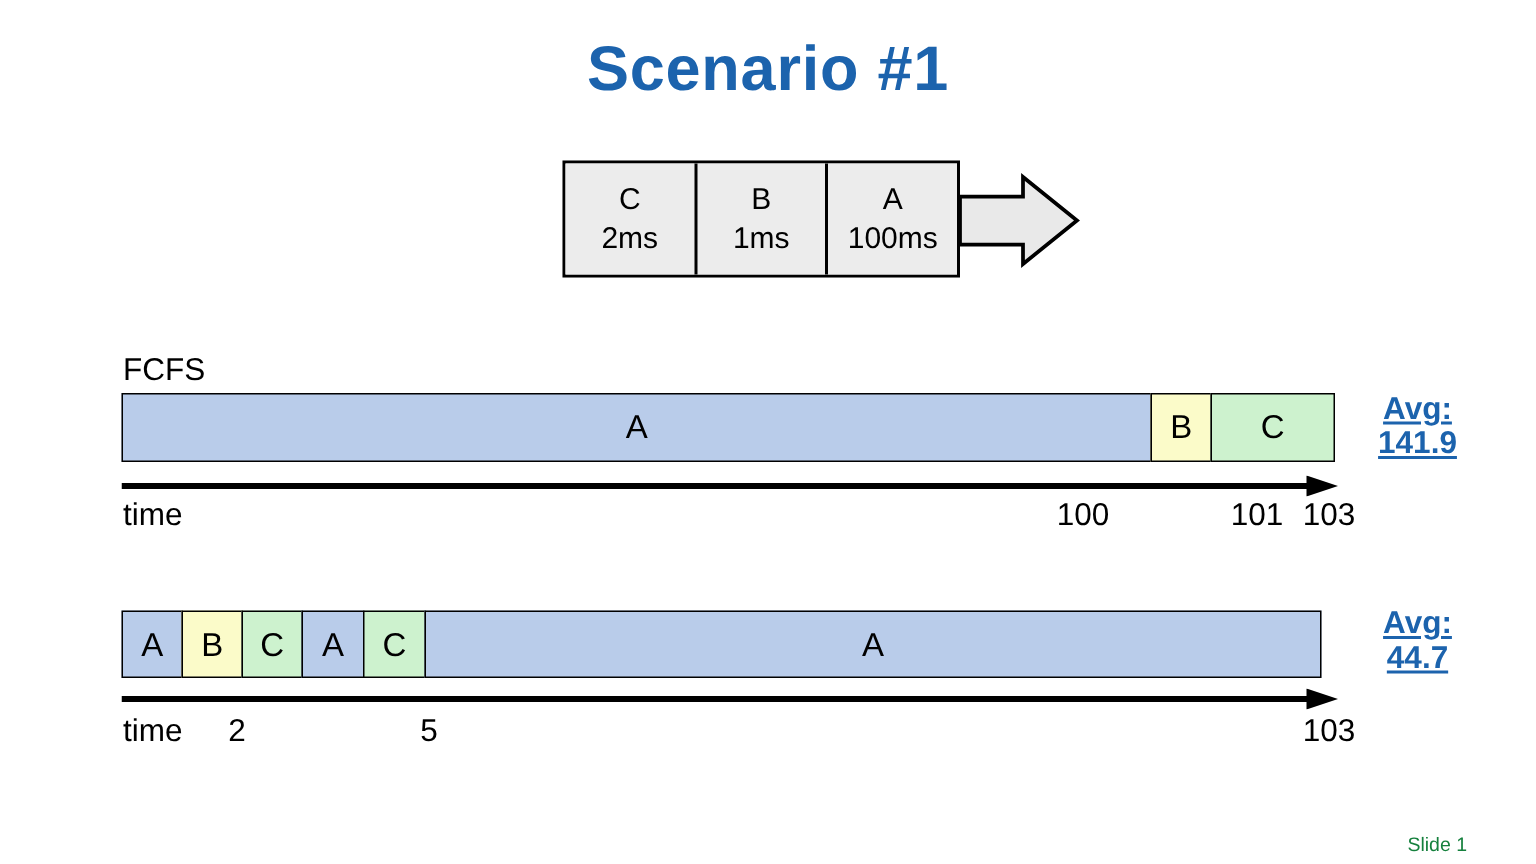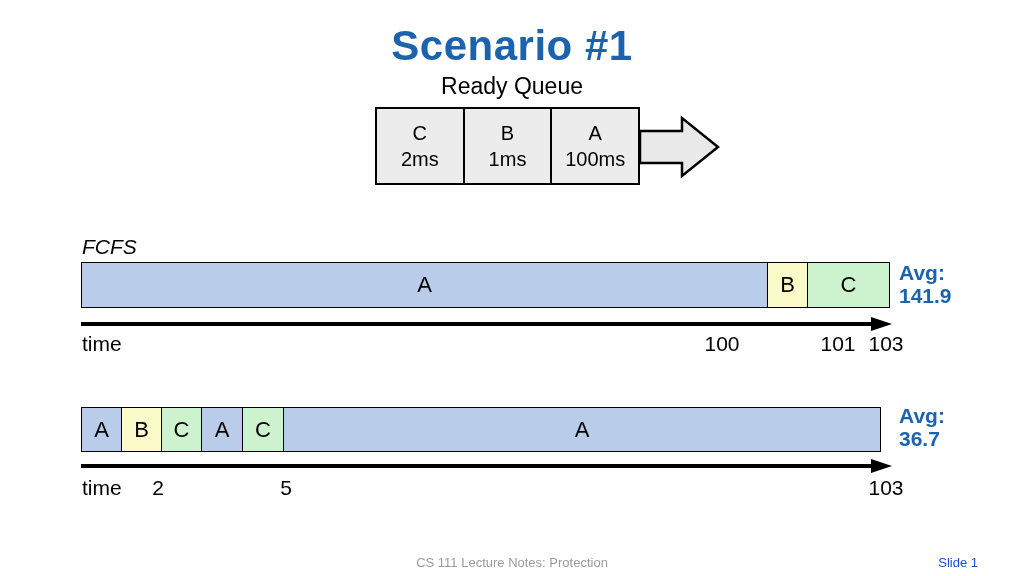--- a/index.html
+++ b/index.html
@@ -42,21 +42,21 @@
     font-size: 20px; line-height: 26px;
   }
   .queue-cell + .queue-cell { border-left: 2px solid #000; }
   .queue-arrow {
     position: absolute; left: 638px; top: 115px;
     width: 84px; height: 64px;
   }
   
   .row-label {
     position: absolute; left: 82px;
-    font-size: 21px; color: #000; font-style: italic;
+    font-size: 21px; color: #000;
   }
   .gantt {
     position: absolute; left: 81px;
     display: flex; height: 46px;
   }
   .seg {
     height: 100%;
     display: flex; align-items: center; justify-content: center;
     font-size: 22px;
     border: 1px solid #000;
@@ -67,42 +67,42 @@
   .proc-c { background: #CDF2CE; }
   .axis { position: absolute; left: 81px; width: 812px; height: 14px; }
   .ticks {
     position: absolute; left: 0; top: 0; width: 1024px;
     font-size: 21px; color: #000;
   }
   .tick { position: absolute; transform: translateX(-50%); white-space: nowrap; text-align: center; }
   .tick.flush { transform: none; }
   .avg {
     position: absolute; left: 899px; width: 92px;
-    text-align: left;
+    text-align: center;
     font-size: 21px; font-weight: bold; color: #1C63AD;
     line-height: 23px;
+    text-decoration: underline;
   }
   
   .footer-center {
     position: absolute; top: 555px; left: 0; right: 0;
     text-align: center;
     font-size: 13px; color: #9B9B9B;
   }
   .footer-right {
     position: absolute; top: 555px; right: 46px;
-    font-size: 13px; color: #1d4ed8;
+    font-size: 13px; color: #15803d;
   }
 </style>
 </head>
 <body>
 
 <div class="slide">
 
   <div class="title">Scenario #1</div>
-  <div class="subtitle">Ready Queue</div>
 
   <div class="queue">
     <div class="queue-cell">
       <span>C</span>
       <span>2ms</span>
     </div>
     <div class="queue-cell">
       <span>B</span>
       <span>1ms</span>
     </div>
@@ -175,19 +175,18 @@
 
   <div class="ticks" style="top:476px">
     <span class="tick flush" style="left:82px">time</span>
     <span class="tick" style="left:158px">2</span>
     <span class="tick" style="left:286px">5</span>
     <span class="tick" style="left:886px">103</span>
   </div>
 
   <div class="avg" style="top:404px">
     <div>Avg:</div>
-    <div>36.7</div>
+    <div>44.7</div>
   </div>
 
-  <div class="footer-center">CS 111 Lecture Notes: Protection</div>
   <div class="footer-right">Slide 1</div>
 
 </div>
 
 </body></html>

